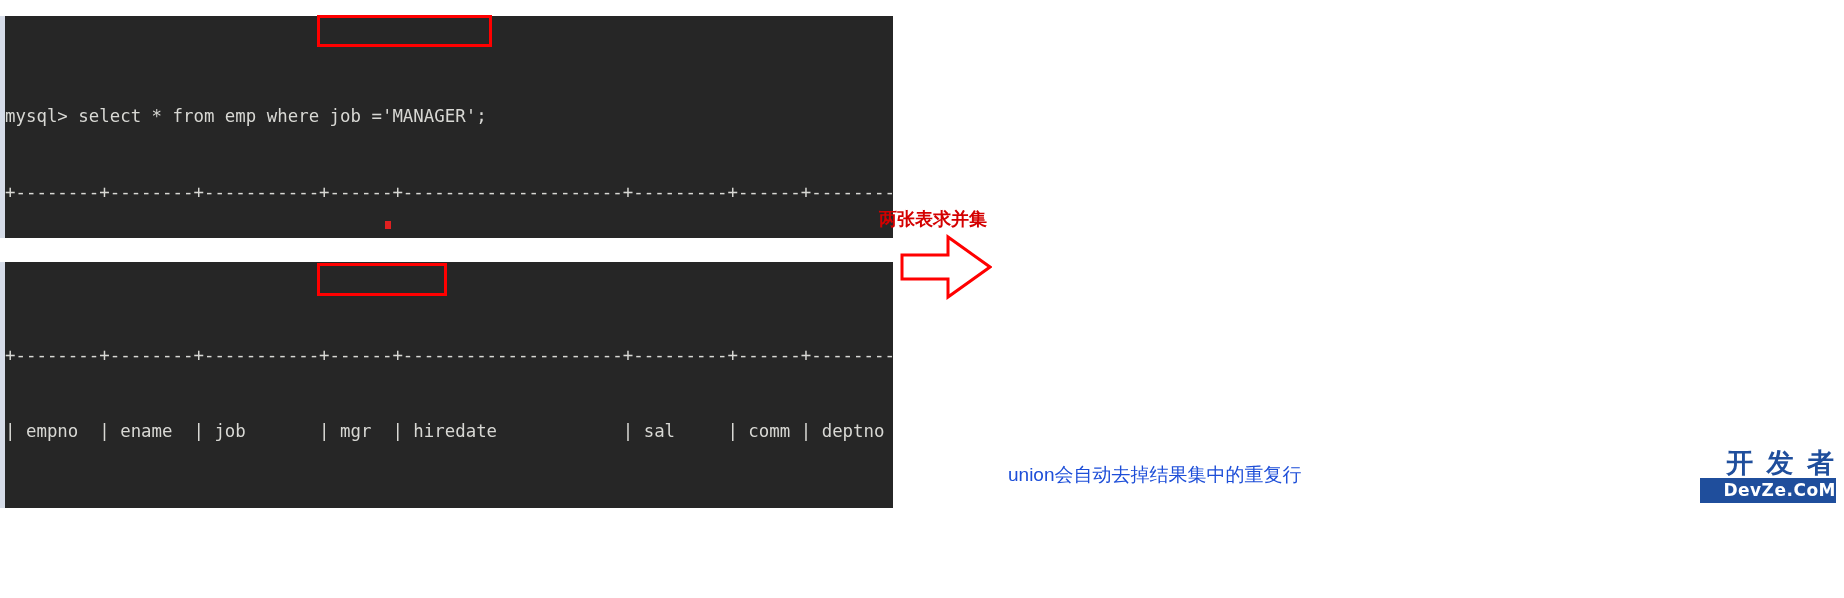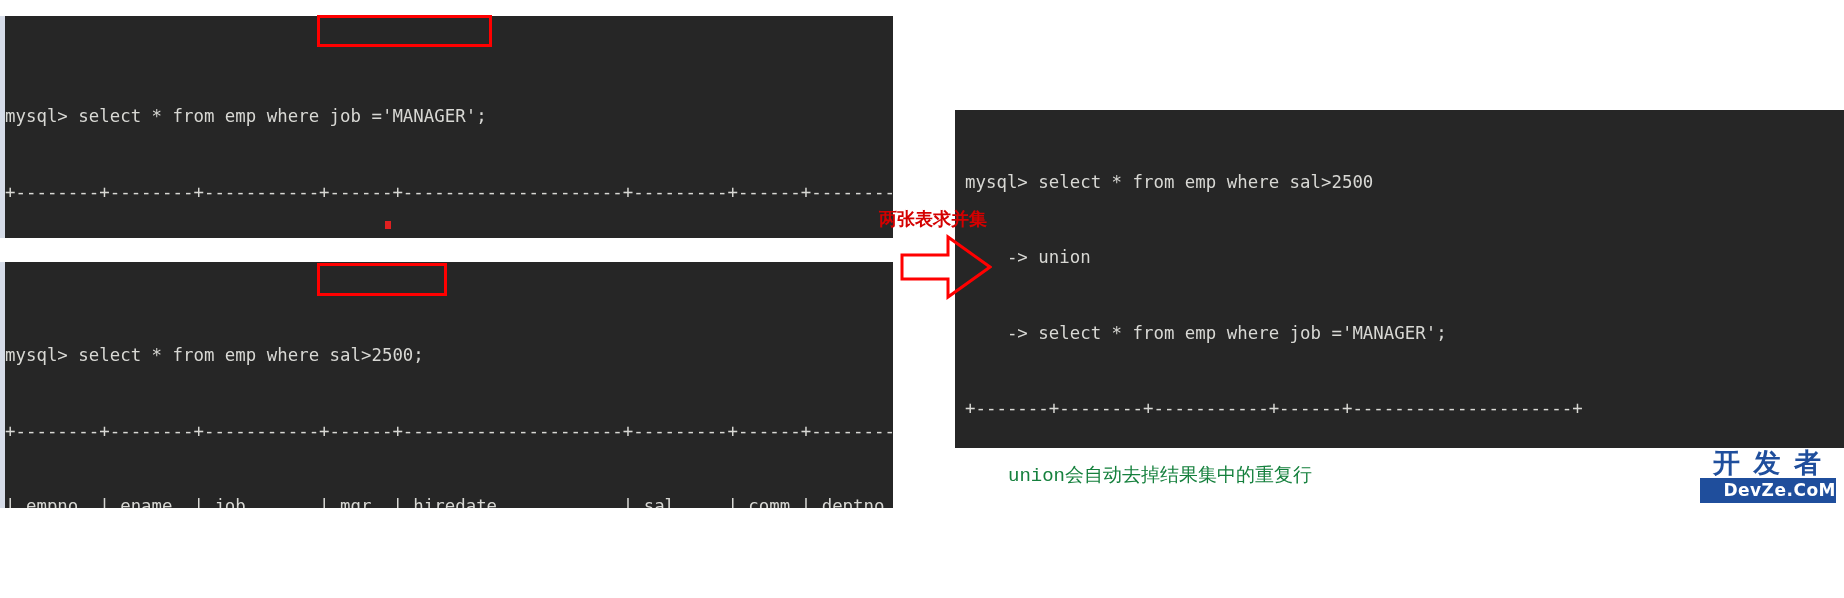--- a/index.html
+++ b/index.html
@@ -59,39 +59,39 @@
     font-family: "DejaVu Sans", "Liberation Sans", sans-serif;
     font-size: 18px;
     font-weight: 700;
     white-space: nowrap;
   }
   #note-union { left: 843px; top: 207px; margin-left: 36px; }
 
   #note-dedupe {
     position: absolute;
     left: 1008px; top: 462px;
-    color: #15803d;
-    font-family: Liberation Mono, monospace;
+    color: #1d4ed8;
+    font-family: Liberation Sans, sans-serif;
     font-size: 19px;
     white-space: nowrap;
   }
 
   
   #arrow-union { position: absolute; left: 900px; top: 233px; width: 92px; height: 68px; }
 
   
   #logo {
     position: absolute;
     left: 1700px; top: 448px;
     width: 136px; height: 60px;
   }
   #logo .logo-top {
     font-family: "DejaVu Sans", "Liberation Sans", sans-serif;
     font-size: 27px; font-weight: 700; color: #1f4e9c;
-    letter-spacing: 2px; line-height: 30px; text-align: center;
+    letter-spacing: 2px; line-height: 30px; text-align: right;
   }
   #logo .logo-bar {
     background: #1f4e9c; color: #ffffff;
     font-family: "DejaVu Sans", "Liberation Sans", sans-serif;
     font-size: 17px; font-weight: 700; text-align: right;
     line-height: 25px; letter-spacing: 0.5px;
   }
   .white-gap { position: absolute; background: #ffffff; }
 </style>
 </head>
@@ -107,49 +107,32 @@
     
     
     
     
     
     
   </div>
 
   <div class="term" id="panel-bottom-left">
     <span class="leftstrip"></span>
-    <span class="line">mysql&gt; select * from emp where sal&gt;2500;</span>
     <span class="line">+--------+--------+-----------+------+---------------------+---------+------+--------+</span>
     <span class="line">| empno  | ename  | job       | mgr  | hiredate            | sal     | comm | deptno |</span>
     
     
     
     
     
     
     
     
   </div>
 
-  <div class="term" id="panel-right">
-    <span class="line">mysql&gt; select * from emp where sal&gt;2500</span>
-    <span class="line">    -&gt; union</span>
-    <span class="line">    -&gt; select * from emp where job ='MANAGER';</span>
-    <span class="line">+-------+--------+-----------+------+---------------------+</span>
-    
-    
-    
-    
-    
-    
-    
-    
-    
-    
-  </div>
 
   <div class="white-gap" style="left:955px; top:448px; width:889px; height:150px;"></div>
 
   <div class="redbox" id="redbox-job"></div>
   <div class="redbox" id="redbox-sal"></div>
   <div id="red-dot"></div>
 
   <div class="cn-note" id="note-union">两张表求并集</div>
 
   <svg id="arrow-union" viewBox="0 0 92 68">

